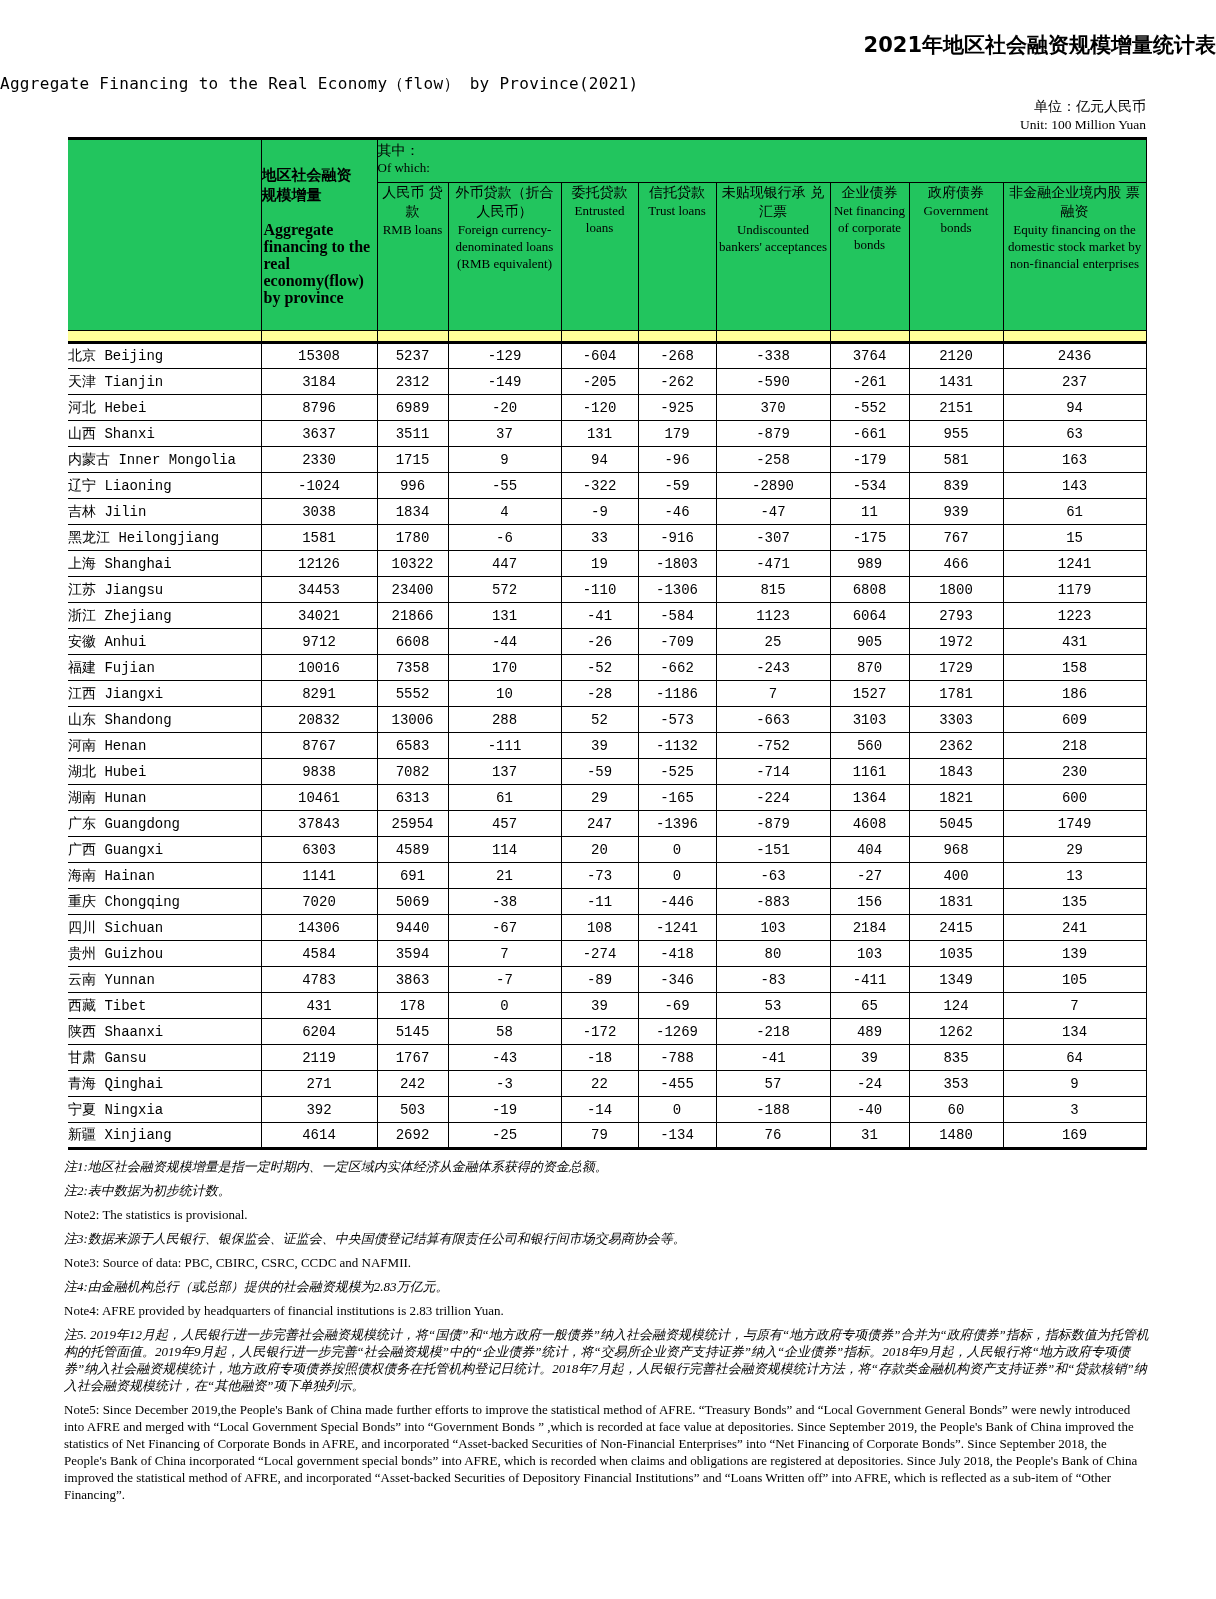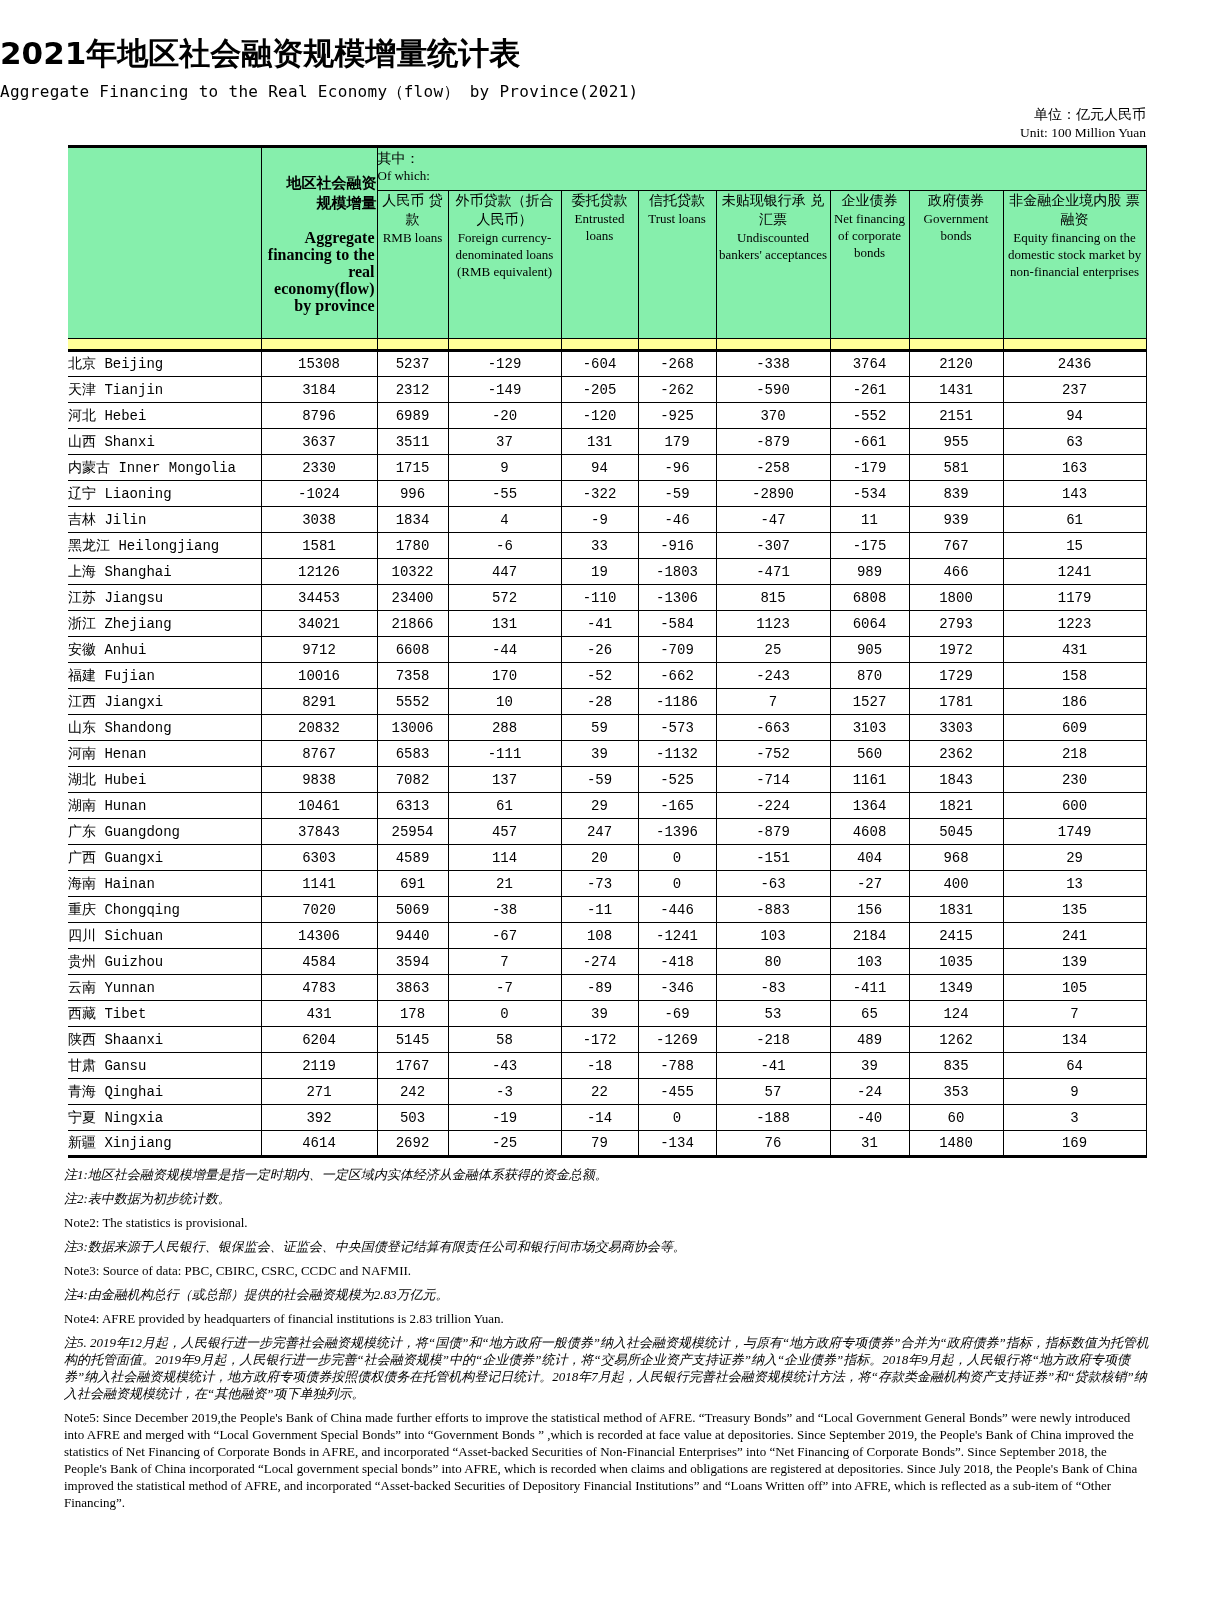--- a/index.html
+++ b/index.html
@@ -4,22 +4,22 @@
 <style>
   * { box-sizing: border-box; }
   html,body { margin:0; padding:0; }
   body {
     width:1216px; height:1599px; overflow:hidden;
     background:#ffffff;
     font-family:"Liberation Serif", serif;
     color:#000;
   }
   .title-zh {
-    margin-top:38px; text-align:left;
-    font-size:31px; font-weight:bold; line-height:30px;
+    margin-top:30px; text-align:right;
+    font-size:21px; font-weight:bold; line-height:30px;
     font-family:"DejaVu Sans", sans-serif;
   }
   .title-en {
     margin-top:14px; text-align:left;
     font-size:16px; line-height:20px; letter-spacing:0.3px;
     font-family:"DejaVu Sans Mono", monospace;
   }
   .unit-block {
     width:1078px; margin:4px 0 4px 68px; text-align:right;
   }
@@ -27,23 +27,23 @@
   .unit-en { font-size:13.5px; line-height:17px; font-family:"Liberation Serif", serif; }
 
   table.afre {
     margin-left:68px; width:1078px;
     border-collapse:collapse; table-layout:fixed;
     border-top:3px solid #000; border-bottom:3px solid #000;
   }
   table.afre th, table.afre td { border:1px solid #000; padding:0; }
   table.afre th:first-child, table.afre td:first-child { border-left:none; }
 
-  .hdr { background:#86efac; }
+  .hdr { background:#22c55e; }
   th.corner { }
-  th.agg { vertical-align:middle; text-align:right; }
+  th.agg { vertical-align:middle; text-align:left; }
   .agg-zh { font-size:15px; font-weight:bold; line-height:20px; white-space:pre-line;
             font-family:"DejaVu Sans", sans-serif; }
   .agg-en { margin-top:16px; font-size:16px; font-weight:bold; line-height:17px;
             font-family:"Liberation Serif", serif; padding:0 2px; }
   th.ofwhich { height:44px; text-align:left; vertical-align:top; padding:2px 0 0 4px;
                border-bottom:1px solid #000; font-weight:normal; }
   .ofwhich-zh { font-size:14px; line-height:20px; font-family:"DejaVu Sans", sans-serif; }
   .ofwhich-en { font-size:13px; line-height:16px; font-family:"Liberation Serif", serif; }
   th.subhead { height:148px; vertical-align:top; text-align:center; font-weight:normal; padding:2px 1px 0; }
   .sub-zh { font-size:14px; line-height:19px; font-family:"DejaVu Sans", sans-serif; }
@@ -315,21 +315,21 @@
         <td class="num">7</td>
         <td class="num">1527</td>
         <td class="num">1781</td>
         <td class="num">186</td>
       </tr>
       <tr>
         <td class="province">山东 Shandong</td>
         <td class="num">20832</td>
         <td class="num">13006</td>
         <td class="num">288</td>
-        <td class="num">59</td>
+        <td class="num">52</td>
         <td class="num">-573</td>
         <td class="num">-663</td>
         <td class="num">3103</td>
         <td class="num">3303</td>
         <td class="num">609</td>
       </tr>
       <tr>
         <td class="province">河南 Henan</td>
         <td class="num">8767</td>
         <td class="num">6583</td>

